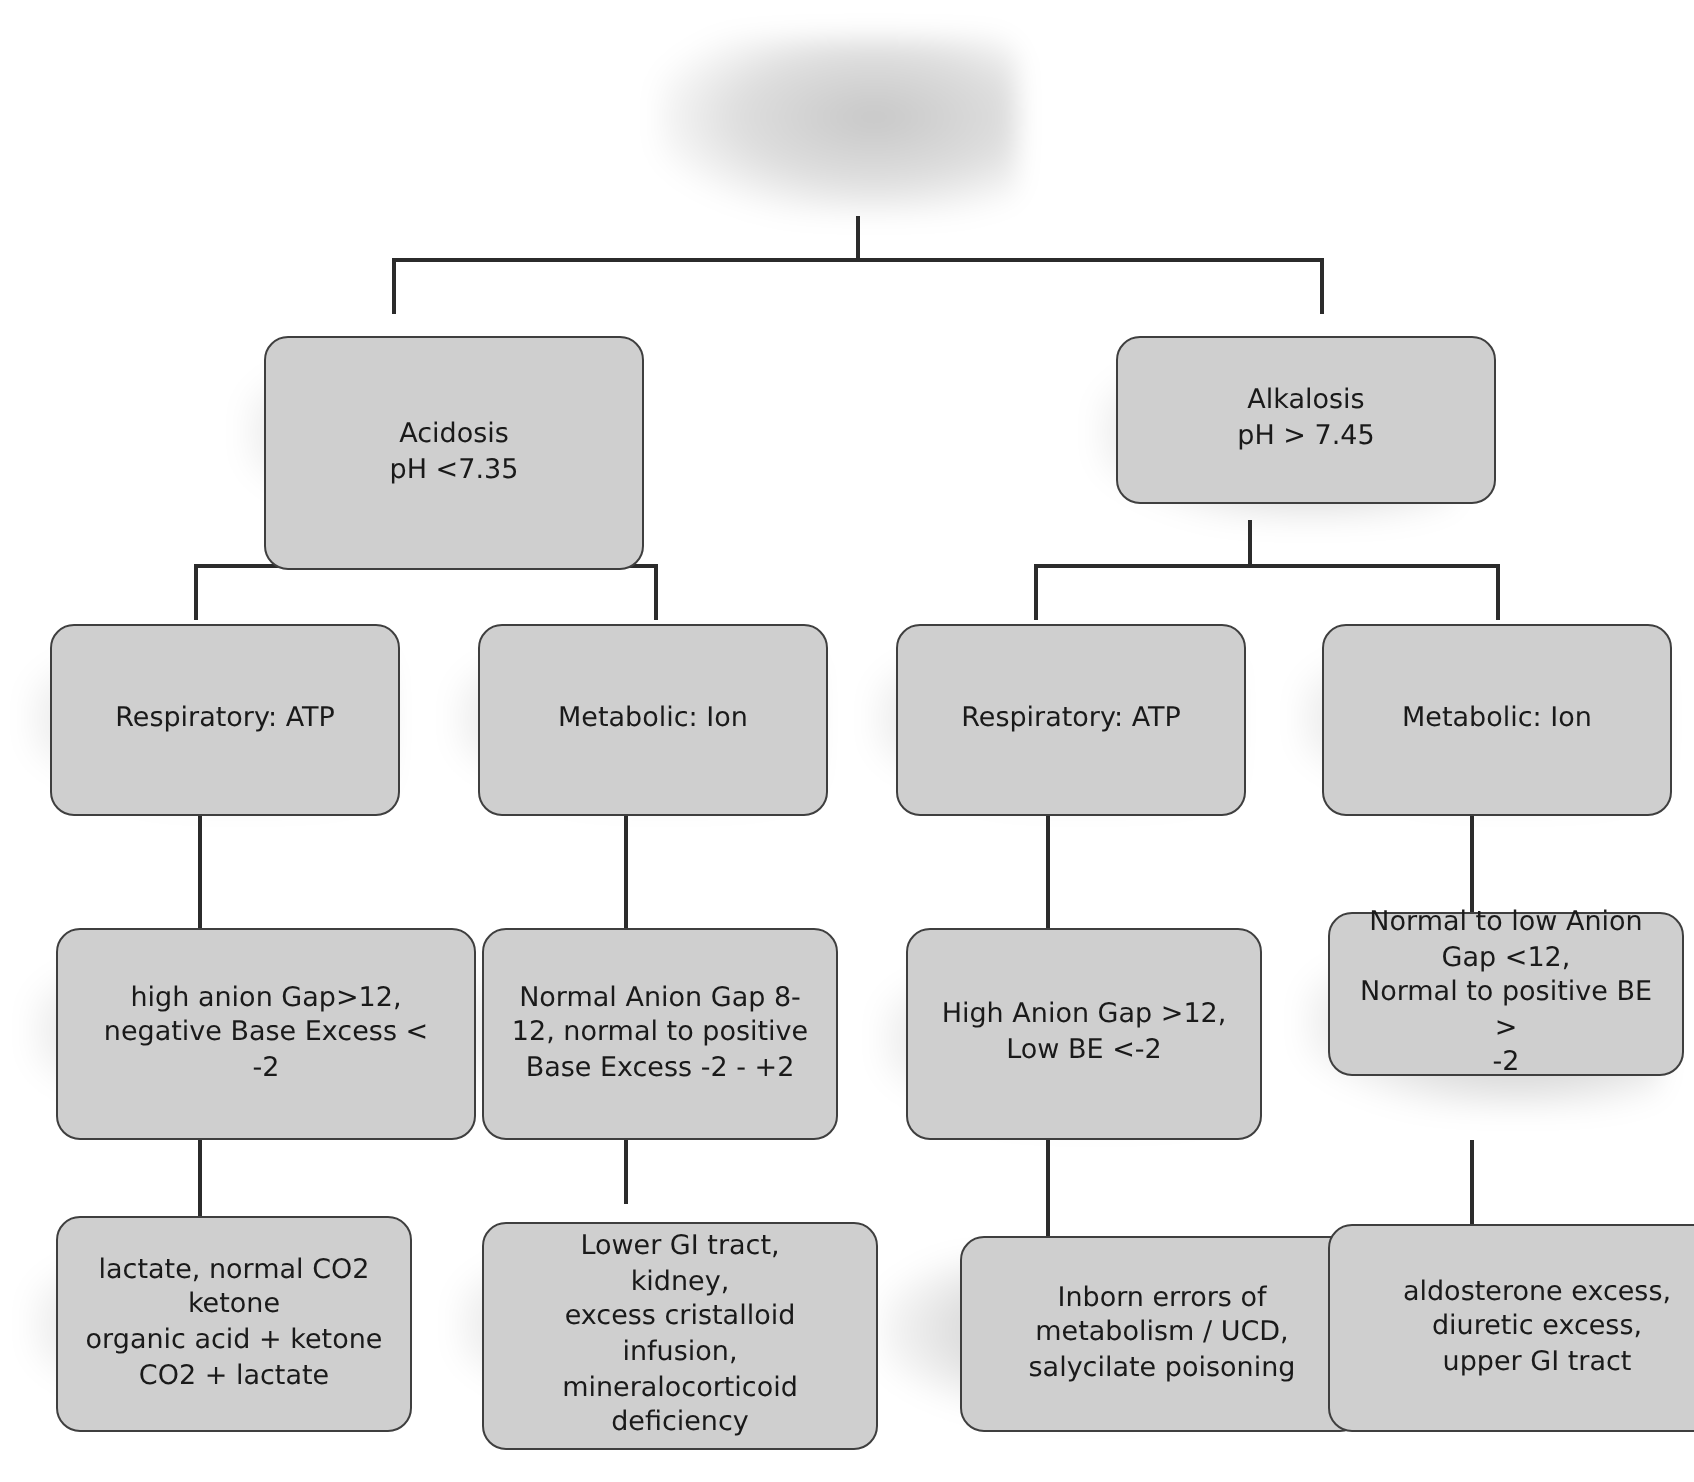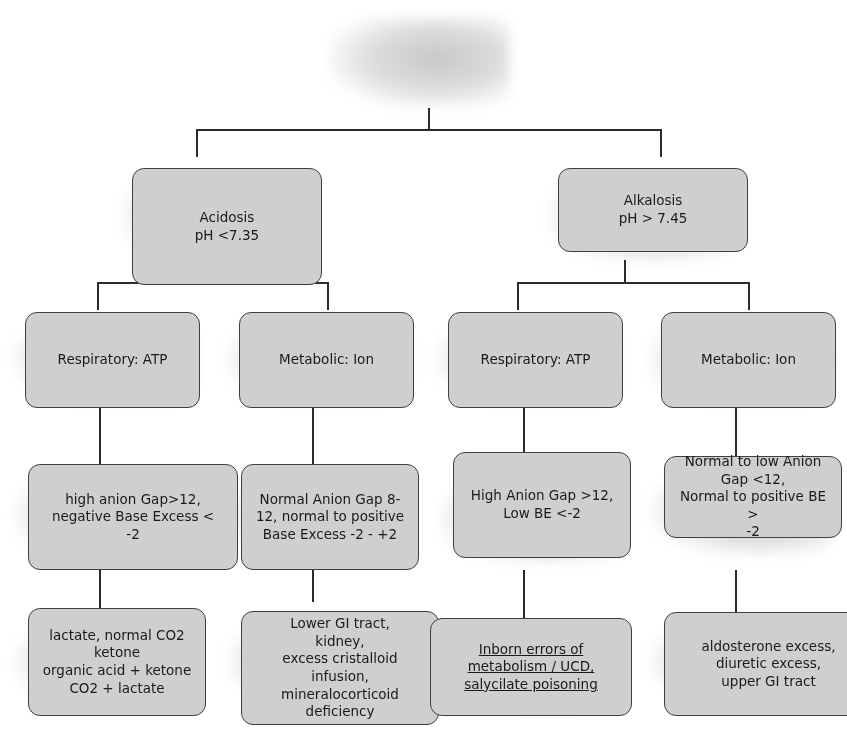--- a/index.html
+++ b/index.html
@@ -121,21 +121,21 @@
   </div>
 
   <div class="shadow" style="left:228px; top:478px; width:180px; height:82px;"></div>
   <div class="node" style="left:241px; top:464px; width:178px; height:106px;justify-content:center;">
     <span class="label">Normal Anion Gap 8-
 12, normal to positive
 Base Excess -2 - +2</span>
   </div>
 
   <div class="shadow" style="left:440px; top:482px; width:180px; height:82px;"></div>
-  <div class="node" style="left:453px; top:452px; width:178px; height:106px;">
+  <div class="node" style="left:453px; top:464px; width:178px; height:106px;">
     <span class="label">High Anion Gap &gt;12,
 Low BE &lt;-2</span>
   </div>
 
   <div class="shadow" style="left:651px; top:474px; width:180px; height:82px;"></div>
   <div class="node" style="left:664px; top:456px; width:178px; height:82px;">
     <span class="label">Normal to low Anion
 Gap &lt;12,
 Normal to positive BE &gt;
 -2</span>
@@ -158,21 +158,21 @@
   <div class="node" style="left:241px; top:611px; width:198px; height:114px;">
     <span class="label">Lower GI tract,
 kidney,
 excess cristalloid
 infusion,
 mineralocorticoid
 deficiency</span>
   </div>
 
   <div class="shadow" style="left:440px; top:628px; width:180px; height:82px;"></div>
-  <div class="node" style="left:430px; top:618px; width:202px; height:98px;text-decoration:underline;">
+  <div class="node" style="left:480px; top:618px; width:202px; height:98px;">
     <span class="label">Inborn errors of
 metabolism / UCD,
 salycilate poisoning</span>
   </div>
 
   <div class="shadow" style="left:651px; top:625px; width:180px; height:82px;"></div>
   <div class="node" style="left:664px; top:612px; width:209px; height:104px;">
     <span class="label">aldosterone excess,
 diuretic excess,
 upper GI tract</span>

